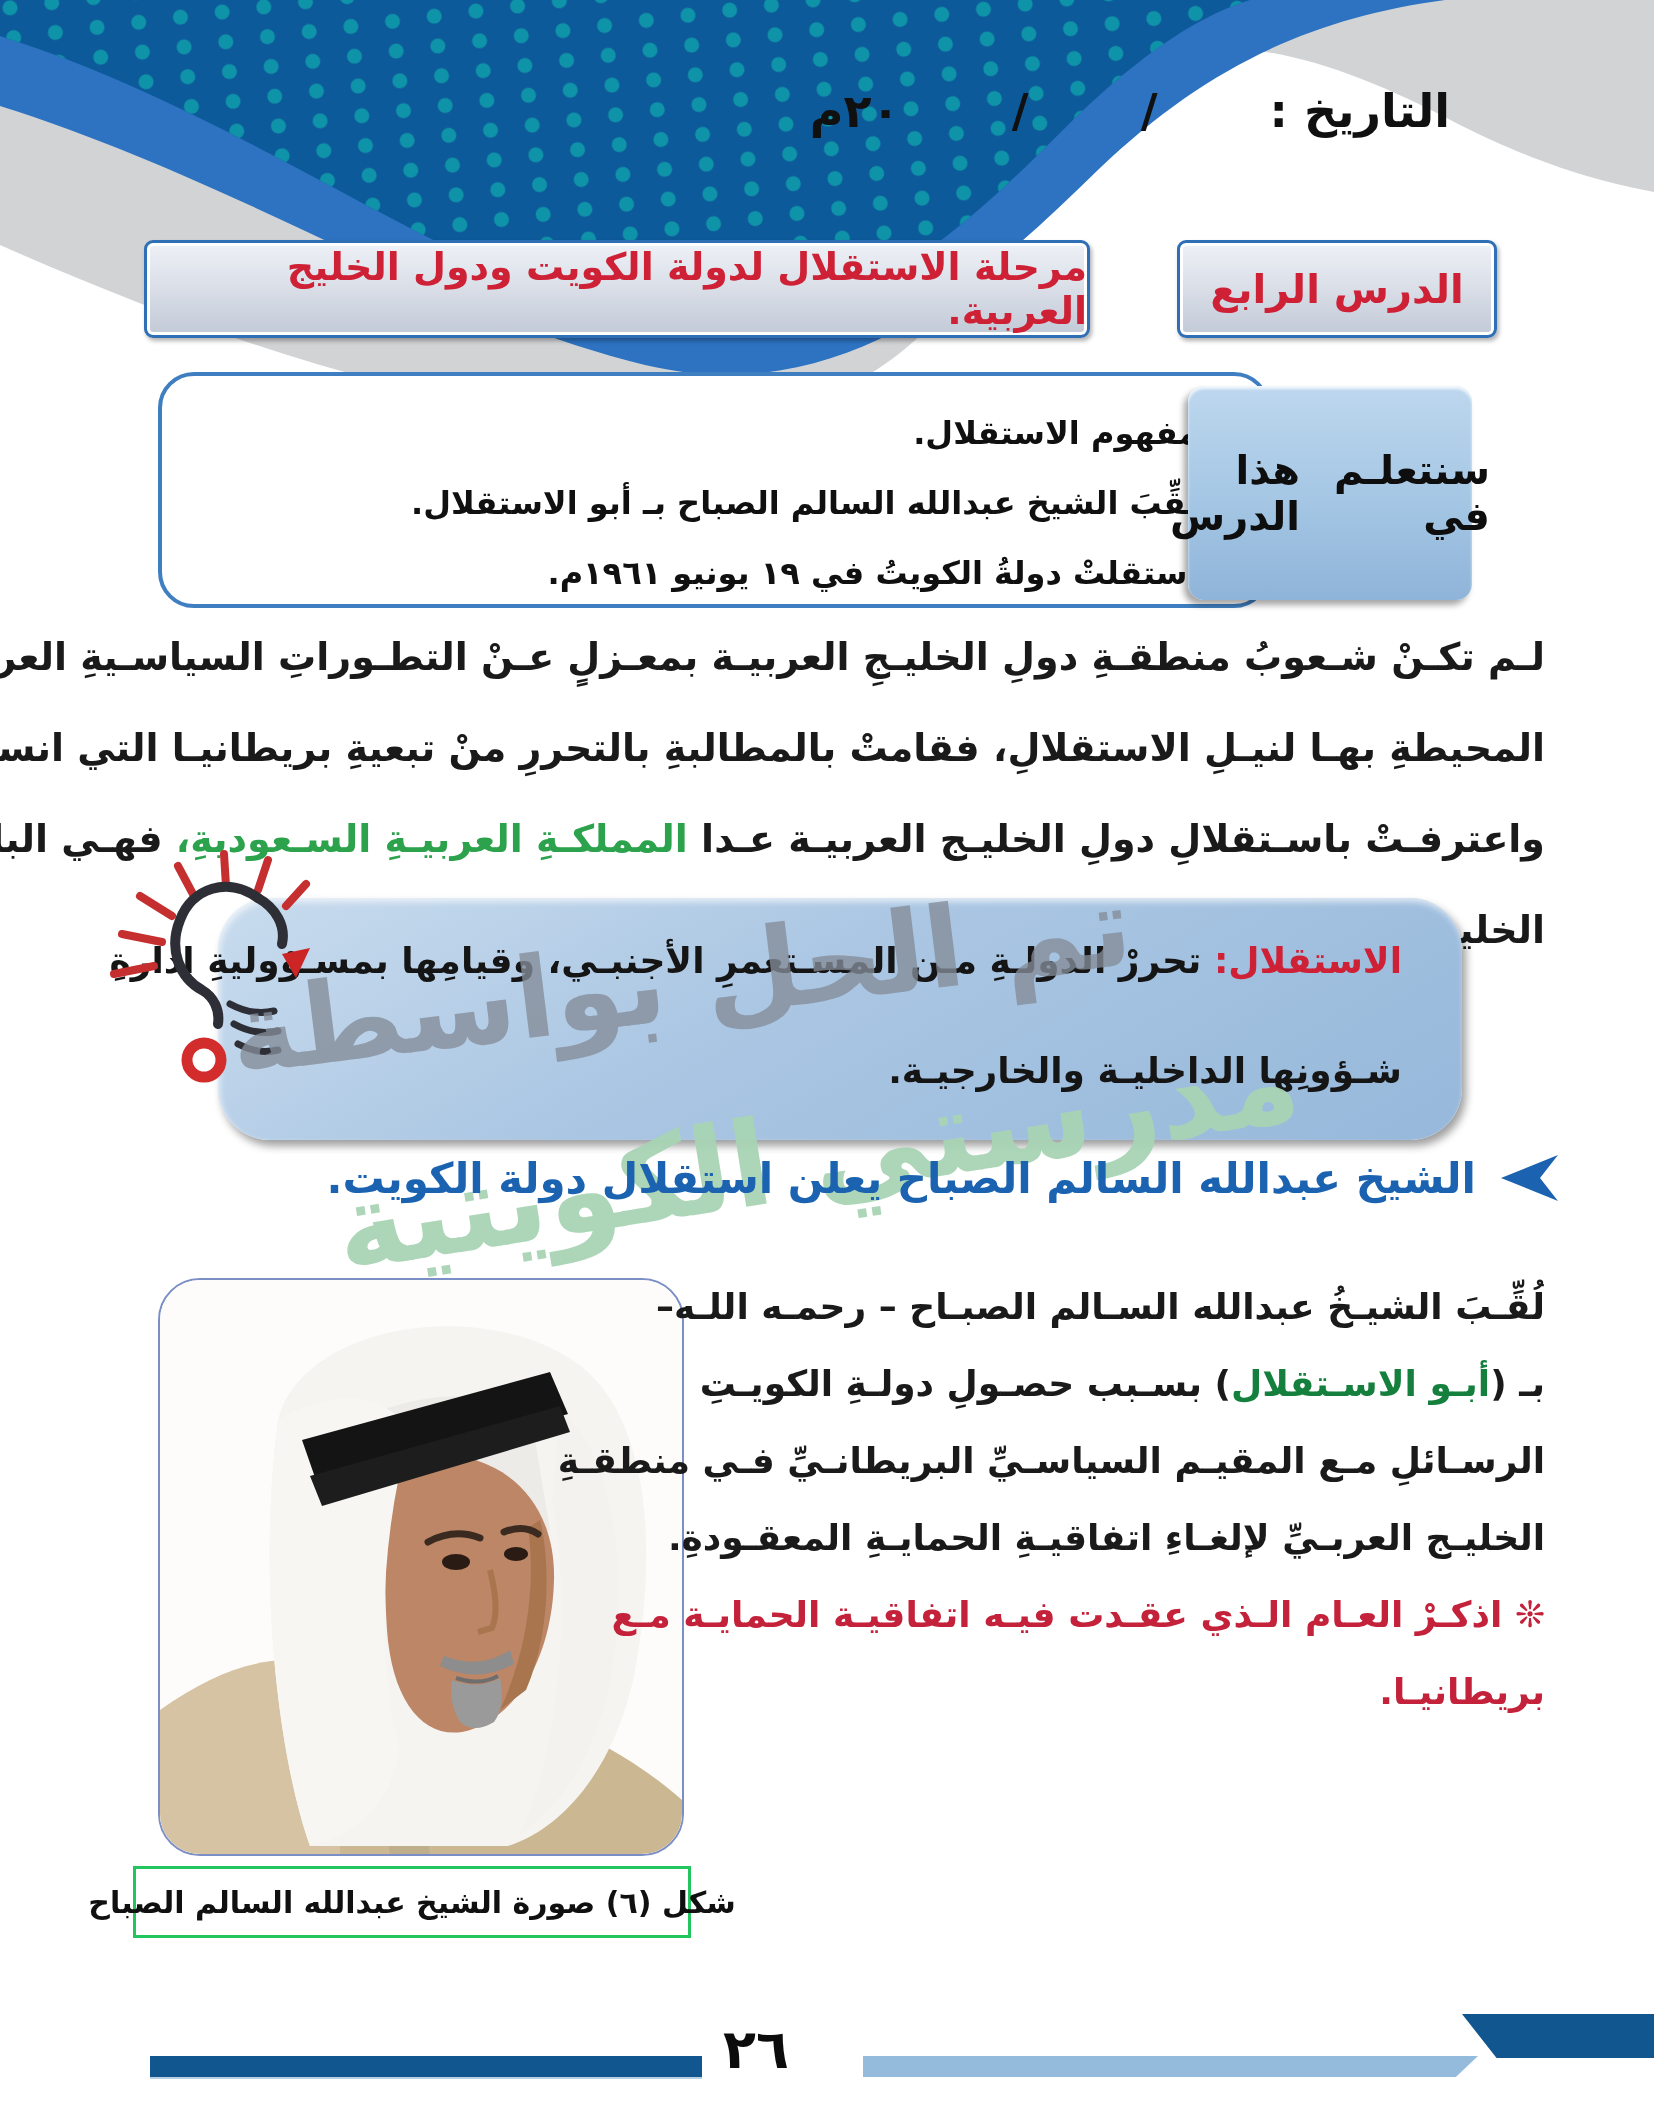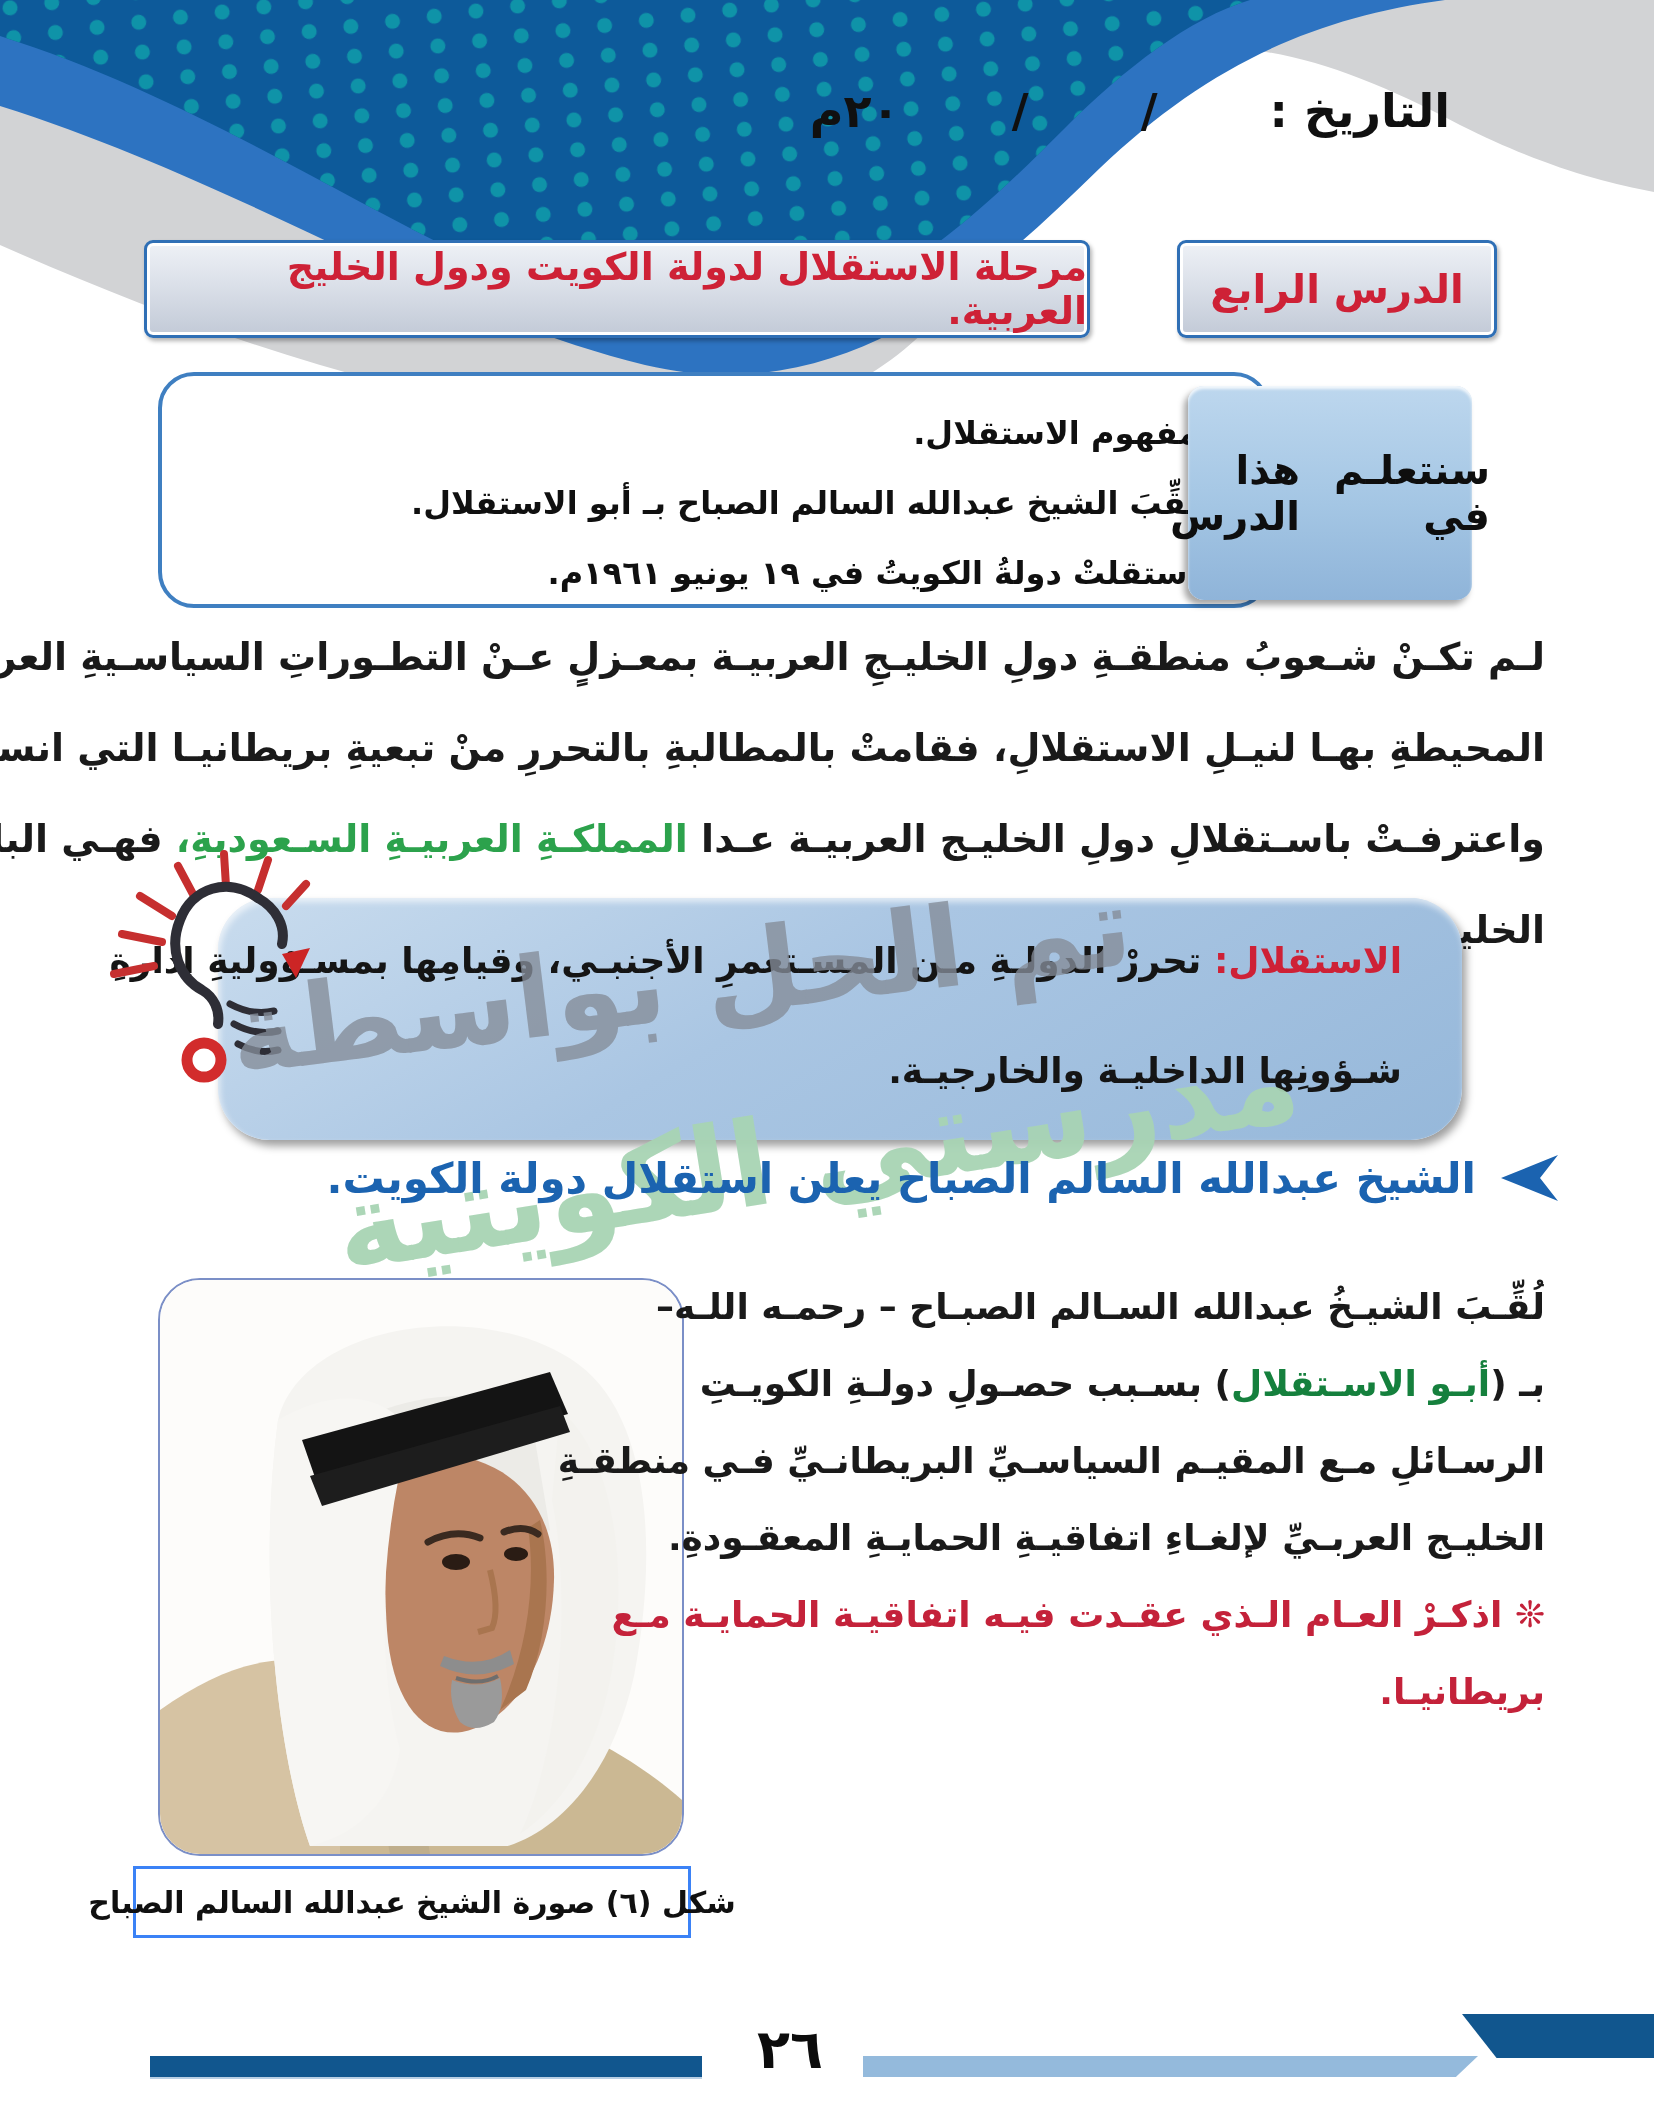--- a/index.html
+++ b/index.html
@@ -54,40 +54,40 @@
   .wm-green{top:1085px;left:330px;font-size:118px;color:#a8d4b4;opacity:.95;
       transform:rotate(-9deg);z-index:4;}
 
   
   .section-heading{top:1152px;right:96px;display:flex;align-items:center;gap:20px;z-index:7;}
   .section-heading .txt{font-size:42px;font-weight:bold;color:#1b63b0;white-space:nowrap;}
 
   
   .photo-frame{top:1278px;left:158px;width:522px;height:574px;border:2px solid #7b8fc7;
       border-radius:42px;overflow:hidden;background:#fcfbf9;z-index:5;}
-  .caption-box{top:1866px;left:133px;width:552px;height:66px;background:#fff;border:3px solid #3b82f6;
+  .caption-box{top:1866px;left:133px;width:552px;height:66px;background:#fff;border:3px solid #22c55e;
       display:flex;align-items:center;justify-content:center;}
   .caption-box span{font-size:30px;font-weight:bold;color:#101010;white-space:nowrap;}
 
   
   .body-col{top:1268px;right:109px;width:845px;z-index:7;}
   .bline{font-size:36px;font-weight:bold;color:#1a1a1a;height:77px;line-height:77px;
       text-align:justify;text-align-last:justify;white-space:nowrap;}
   .bline.rtl-end{text-align:right;text-align-last:right;}
   .red{color:#15803d;}
   .bline.q{color:#c4223a;}
 
   
   .footer-bar-dark{left:150px;top:2056px;width:552px;height:21px;background:#11568e;
       border-bottom:2px solid #b9cfe4;}
   .footer-bar-light{left:863px;top:2056px;width:615px;height:21px;background:#94badc;
       clip-path:polygon(0 0,100% 0,96.4% 100%,0 100%);}
   .footer-flag{right:0;top:2014px;width:192px;height:44px;background:#11568e;
       clip-path:polygon(0 0,100% 0,100% 100%,18% 100%);}
-  .page-number{left:742px;top:2018px;width:96px;text-align:center;font-size:54px;
+  .page-number{left:708px;top:2018px;width:96px;text-align:center;font-size:54px;
       font-weight:bold;color:#0c0c0c;}
 </style>
 </head>
 <body>
 
 <div id="page">
 
   <svg id="header-svg" width="1654" height="445" viewBox="0 0 1654 445">
     <defs>
       <pattern id="dots" width="42" height="30" patternUnits="userSpaceOnUse" patternTransform="rotate(-7)">

